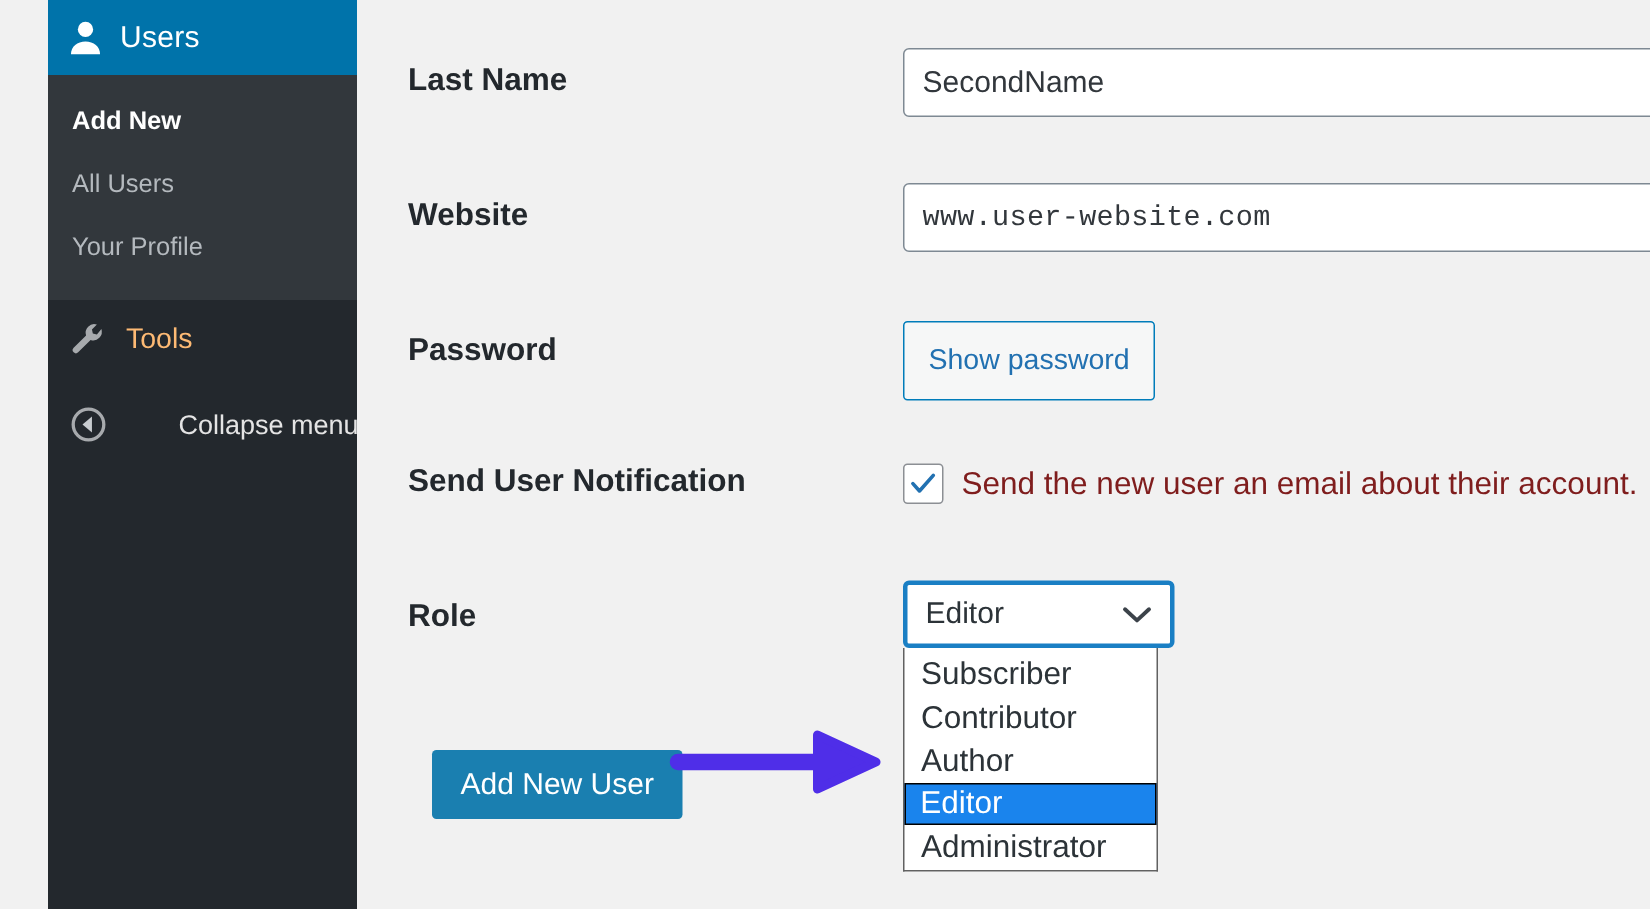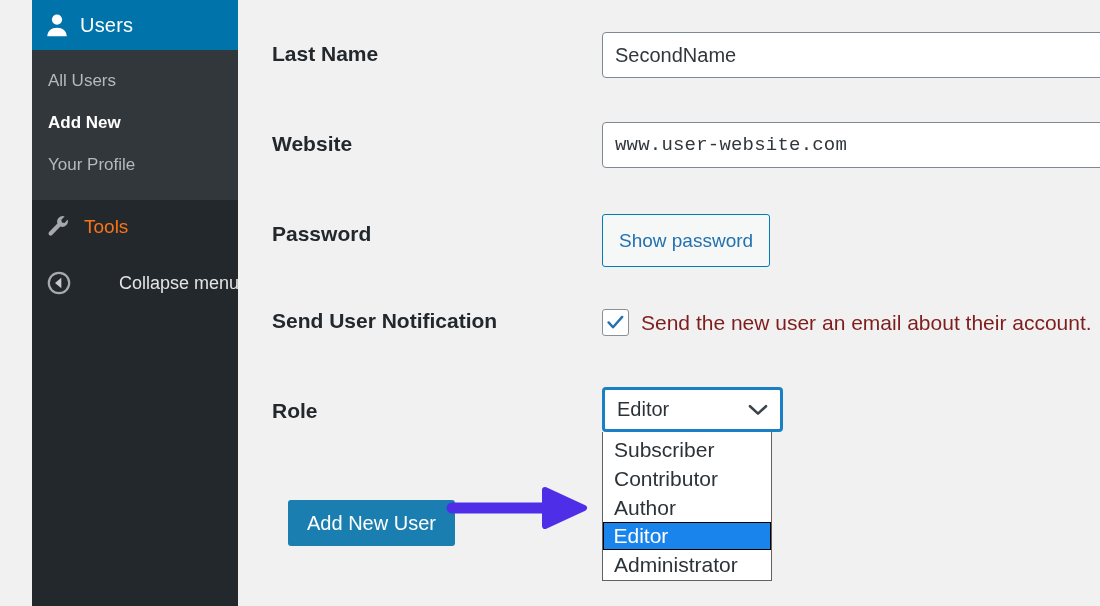--- a/index.html
+++ b/index.html
@@ -76,21 +76,21 @@
   }
   .submenu-item.current {
     color: #ffffff;
     font-weight: bold;
   }
 
   .menu-row {
     display: flex;
     align-items: center;
     padding: 14px 0 14px 14px;
-    color: #f97316;
+    color: #fdba74;
     font-size: 19px;
   }
   .menu-row .glyph {
     width: 26px;
     height: 26px;
     display: flex;
     align-items: center;
     justify-content: center;
     margin-right: 12px;
     flex: none;
@@ -259,25 +259,25 @@
         <svg width="22" height="24" viewBox="0 0 22 24" aria-hidden="true">
           <circle cx="11" cy="6.6" r="5.1" fill="#ffffff"></circle>
           <path d="M1.3 23.2c0-5.1 4.3-8.5 9.7-8.5s9.7 3.4 9.7 8.5z" fill="#ffffff"></path>
         </svg>
       </span>
       <span class="users-label">Users</span>
       <span class="notch"></span>
     </div>
 
     <div class="submenu">
+      <div class="submenu-item current">
+        <span>Add New</span>
+      </div>
       <div class="submenu-item">
         <span>All Users</span>
-      </div>
-      <div class="submenu-item current">
-        <span>Add New</span>
       </div>
       <div class="submenu-item">
         <span>Your Profile</span>
       </div>
     </div>
 
     <div class="menu-row">
       <span class="glyph">
         <svg width="24" height="24" viewBox="0 0 24 24" aria-hidden="true">
           <path d="M20.6 4.4a5.7 5.7 0 0 1-7.2 7.2L5.1 19.9a2.1 2.1 0 1 1-3-3l8.3-8.3a5.7 5.7 0 0 1 7.2-7.2l-3.3 3.3.6 2.7 2.7.6z" fill="#a7aaad"></path>

